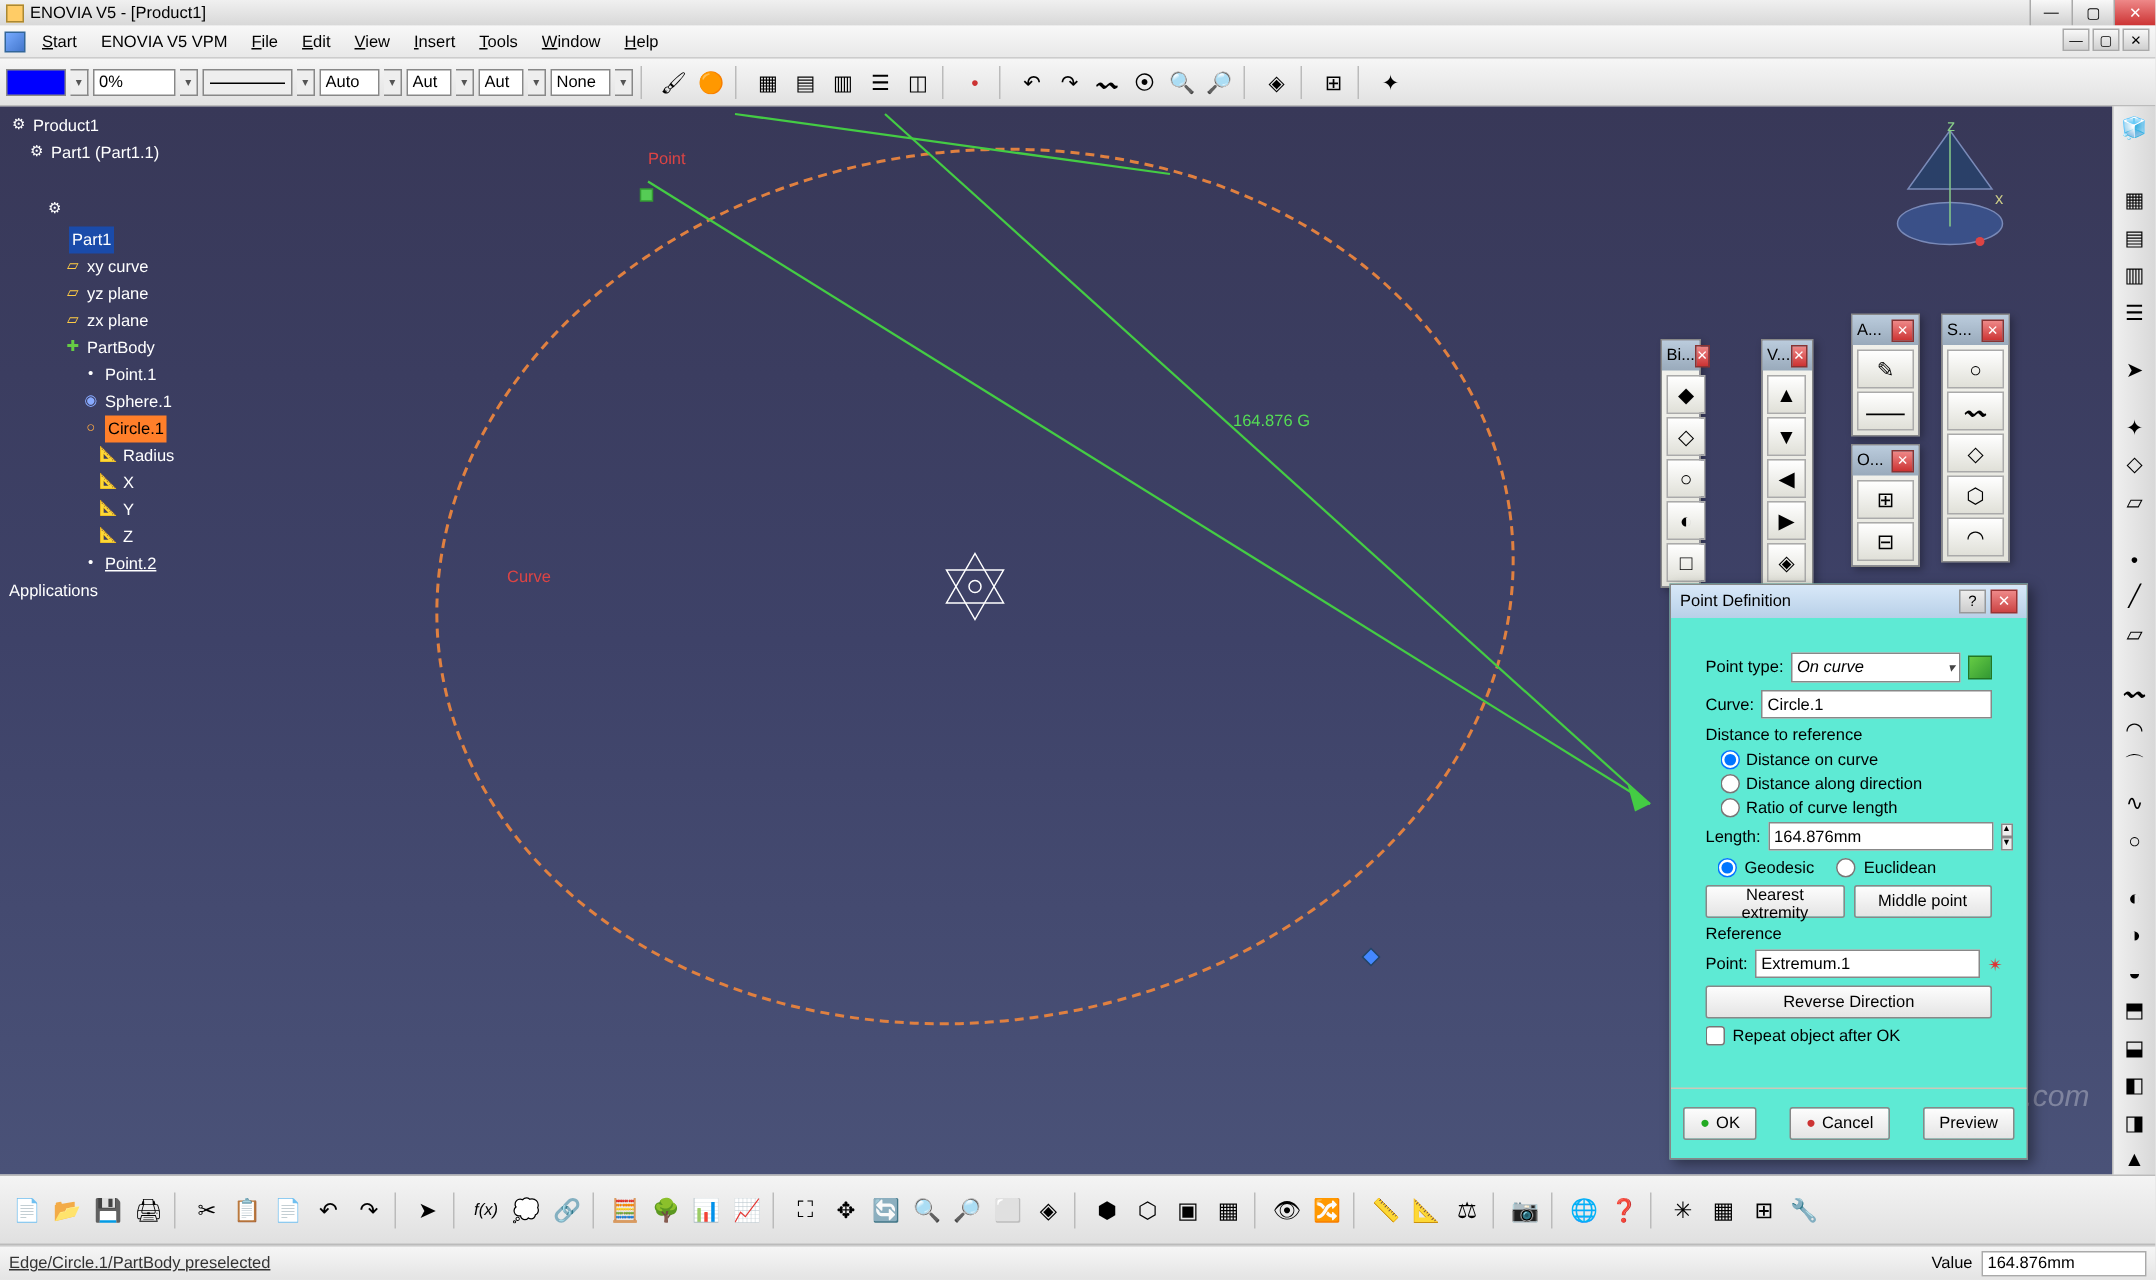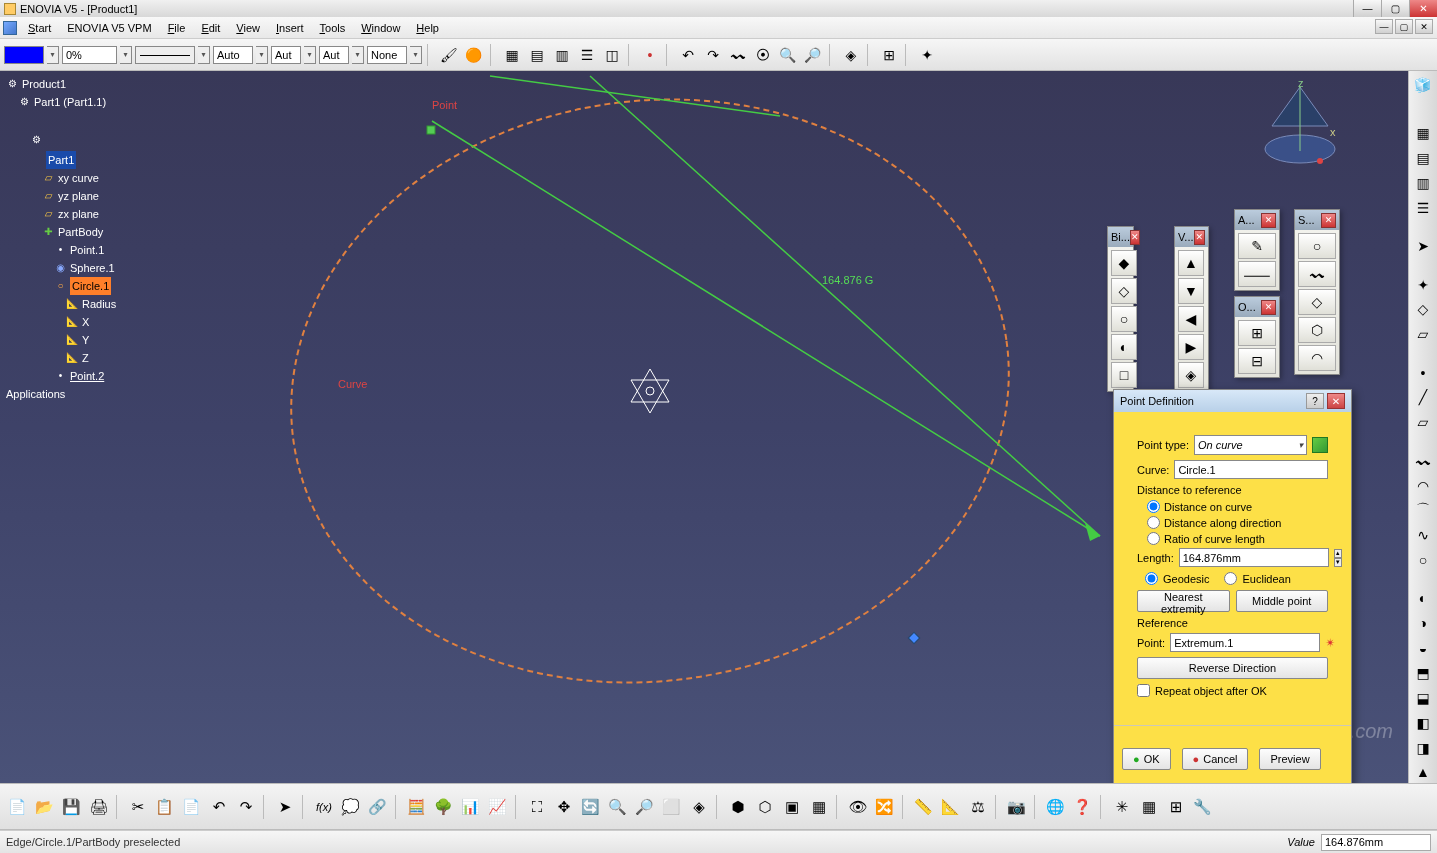--- a/index.html
+++ b/index.html
@@ -51,53 +51,53 @@
 .ft-title { height:20px; background:linear-gradient(#bcd,#9ab); display:flex; align-items:center; justify-content:space-between; padding:0 3px; font-size:10px; }
 .ft-close { width:15px; height:15px; background:linear-gradient(#e88,#c33); color:#fff; display:flex; align-items:center; justify-content:center; font-size:9px; border:1px solid #833; }
 .ft-body { padding:3px; display:flex; flex-direction:column; gap:2px; }
 .tool-btn { width:26px; height:26px; background:linear-gradient(#fff,#e0e0d8); border:1px solid #aaa; display:flex; align-items:center; justify-content:center; font-size:14px; }
 
 
 .right-tb { position:absolute; right:0; top:71px; bottom:70px; width:29px; background:linear-gradient(90deg,#f0f0f0,#d8d8d8); border-left:1px solid #bbb; display:flex; flex-direction:column; align-items:center; padding-top:4px; gap:4px; }
 .rt-icon { width:22px; height:22px; display:flex; align-items:center; justify-content:center; font-size:14px;}
 
 
-.dialog { position:absolute; left:1113px; top:389px; width:239px; background:#fde047; border:1px solid #888; box-shadow:3px 3px 8px rgba(0,0,0,.4); }
+.dialog { position:absolute; left:1113px; top:389px; width:239px; background:#5eead4; border:1px solid #888; box-shadow:3px 3px 8px rgba(0,0,0,.4); }
 .dlg-title { height:22px; background:linear-gradient(#d8e8f8,#b8d0e8); display:flex; align-items:center; justify-content:space-between; padding:0 6px; font-size:12px; }
 .dlg-title-right { display:flex; gap:3px;}
 .dlg-x { width:18px; height:16px; background:linear-gradient(#e88,#c44); color:#fff; display:flex; align-items:center; justify-content:center; border:1px solid #933; font-size:10px;}
 .dlg-q { width:18px; height:16px; background:linear-gradient(#eee,#ccc); display:flex; align-items:center; justify-content:center; border:1px solid #999; font-size:10px;}
 .dlg-body { padding:23px; font-size:11px; color:#000;}
 .dlg-row { display:flex; align-items:center; gap:5px; margin-bottom:5px;}
 .dlg-row label {white-space:nowrap;}
 .dlg-input { flex:1; height:19px; border:1px solid #888; background:#fff; padding:0 3px;}
 .dlg-select { height:20px; border:1px solid #888; background:#fff; padding:0 3px; flex:1; display:flex; align-items:center; justify-content:space-between;font-style:italic;}
 .dlg-select::after{content:"▾"; font-size:9px; color:#444; margin-left:4px;}
 .dlg-section { font-weight:normal; margin:4px 0;}
 .dlg-radio { display:flex; align-items:center; gap:4px; margin:3px 0 3px 10px;}
 .dlg-radio input{margin:0;}
 .dlg-btn { height:22px; padding:0 10px; background:linear-gradient(#fdfdfd,#e4e4e4); border:1px solid #888; border-radius:2px;}
 .dlg-btn.ok::before { content:"●"; color:#2a2; margin-right:4px;}
 .dlg-btn.cancel::before { content:"●"; color:#c33; margin-right:4px;}
-.dlg-btns { display:flex; gap:11px; padding:22px 8px; border-top:1px solid #ccc8b8;}
+.dlg-btns { display:flex; justify-content:flex-end; gap:22px; padding:12px 8px; border-top:1px solid #ccc8b8;}
 .dlg-wide-btn {flex:1; text-align:center;}
 .spinner { width:16px; display:flex; flex-direction:column;}
 .spinner span{height:9px; border:1px solid #888; background:#eee; font-size:6px; text-align:center; line-height:7px;}
 .green-cube { width:16px; height:16px; background:linear-gradient(135deg,#6c4,#393); border:1px solid #272;}
 .axis-icon { width:16px; height:16px; font-size:12px; display:flex; align-items:center; justify-content:center; color:#d33;}
 
 
 .bottom-tb { position:absolute; left:0; right:0; bottom:23px; height:47px; background:linear-gradient(#f4f4f4,#e0e0e0); border-top:1px solid #bbb; border-bottom:1px solid #bbb; display:flex; align-items:center; padding:0 6px; gap:3px; overflow:hidden;}
 .bt-icon { width:24px; height:24px; display:inline-flex; align-items:center; justify-content:center; font-size:15px;}
 .bt-sep { width:5px; height:24px; border-left:1px solid #bbb; margin:0 2px;}
 
 
 .statusbar { position:absolute; left:0; right:0; bottom:0; height:23px; background:linear-gradient(#f6f6f6,#e4e4e4); display:flex; align-items:center; padding:0 6px; border-top:1px solid #ccc;}
-.status-left { flex:1; font-size:11px; color:#333;}
-.status-val-lbl { margin-right:6px;font-style:italic;}
+.status-left { flex:1; font-size:11px; color:#333;text-decoration:underline;}
+.status-val-lbl { margin-right:6px;}
 .status-val { width:110px; height:17px; border:1px solid #aaa; background:#fff; padding:0 3px; display:flex; align-items:center;}
 .watermark { position:absolute; right:15px; bottom:40px; color:rgba(255,255,255,.3); font-size:20px; font-style:italic; pointer-events:none;}
 </style>
 </head>
 <body>
 
 <div class="titlebar">
   <div class="icon"></div>
   <span class="titlebar-text">ENOVIA V5 - [Product1]</span>
   <div class="win-controls">

